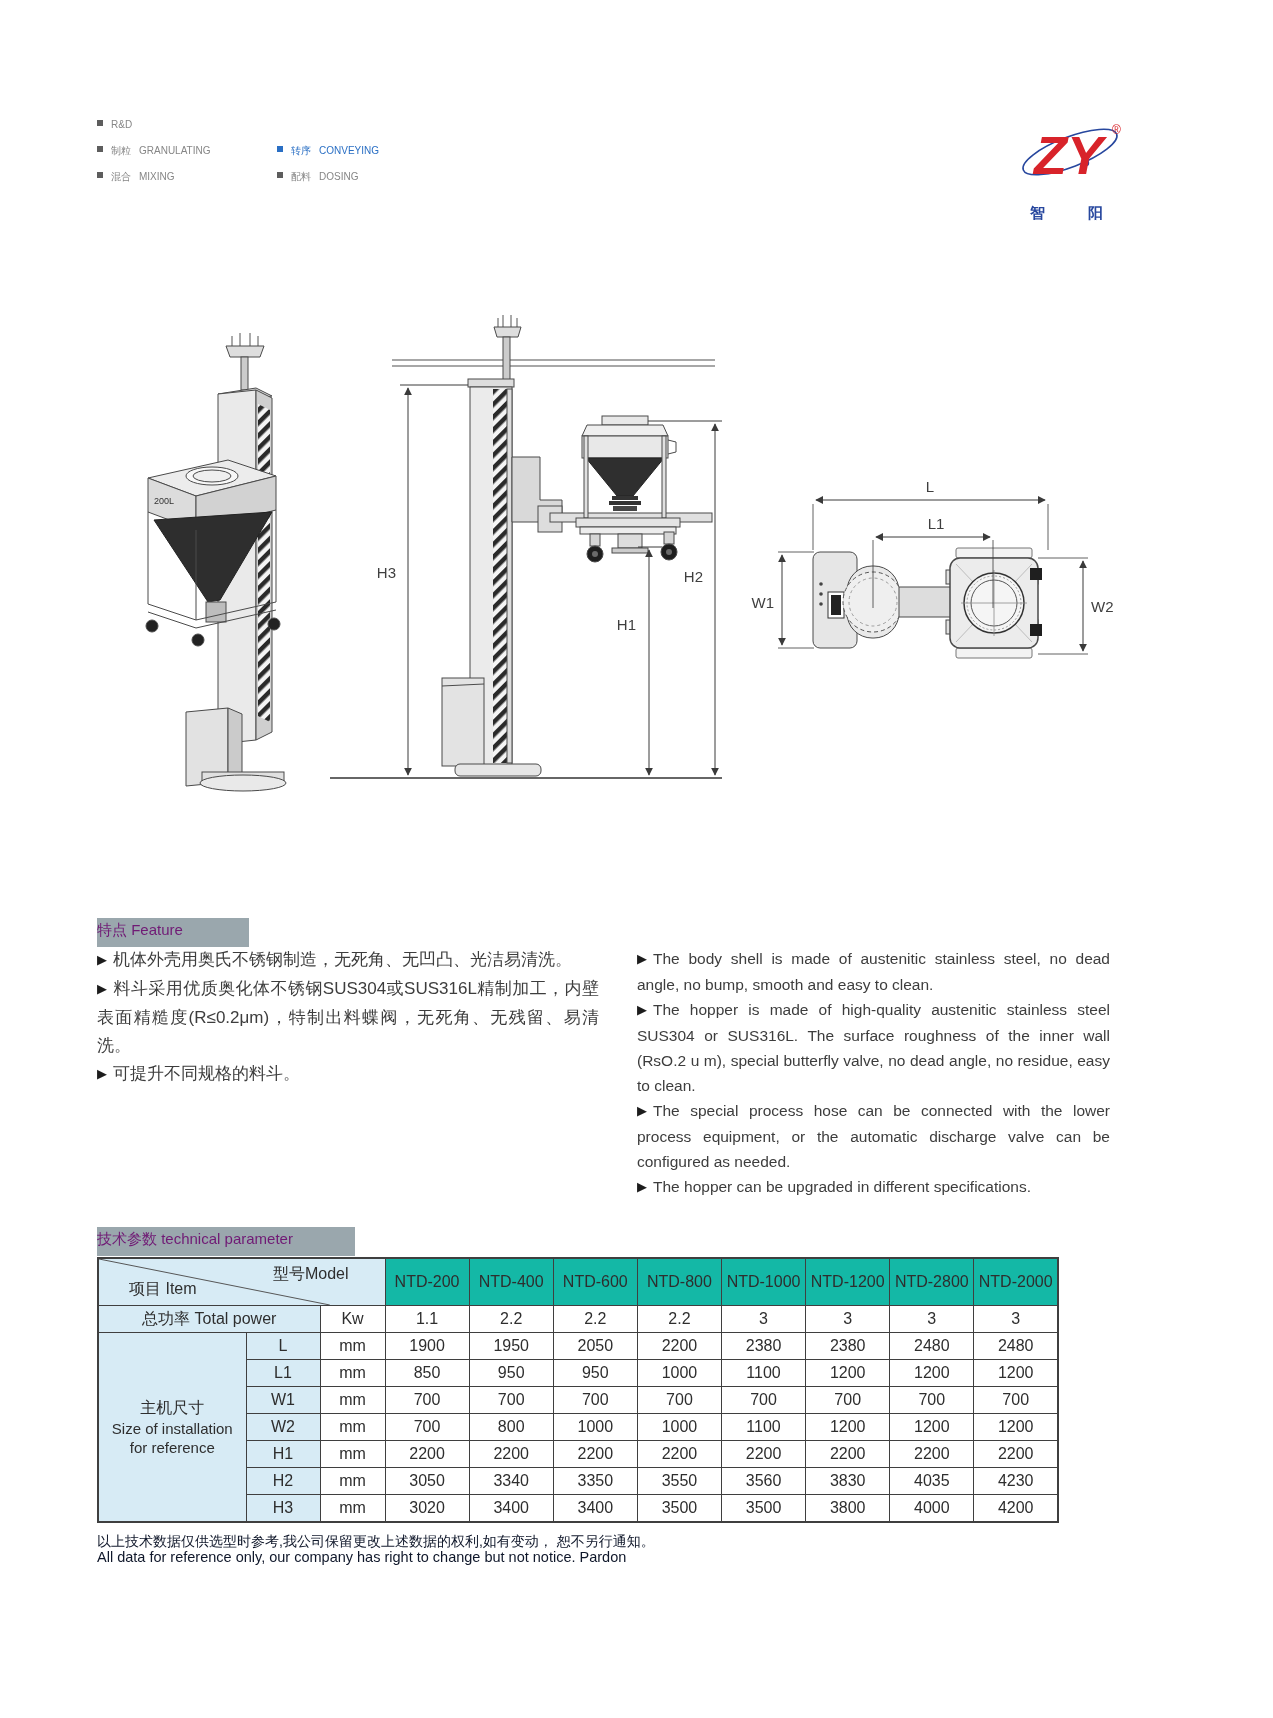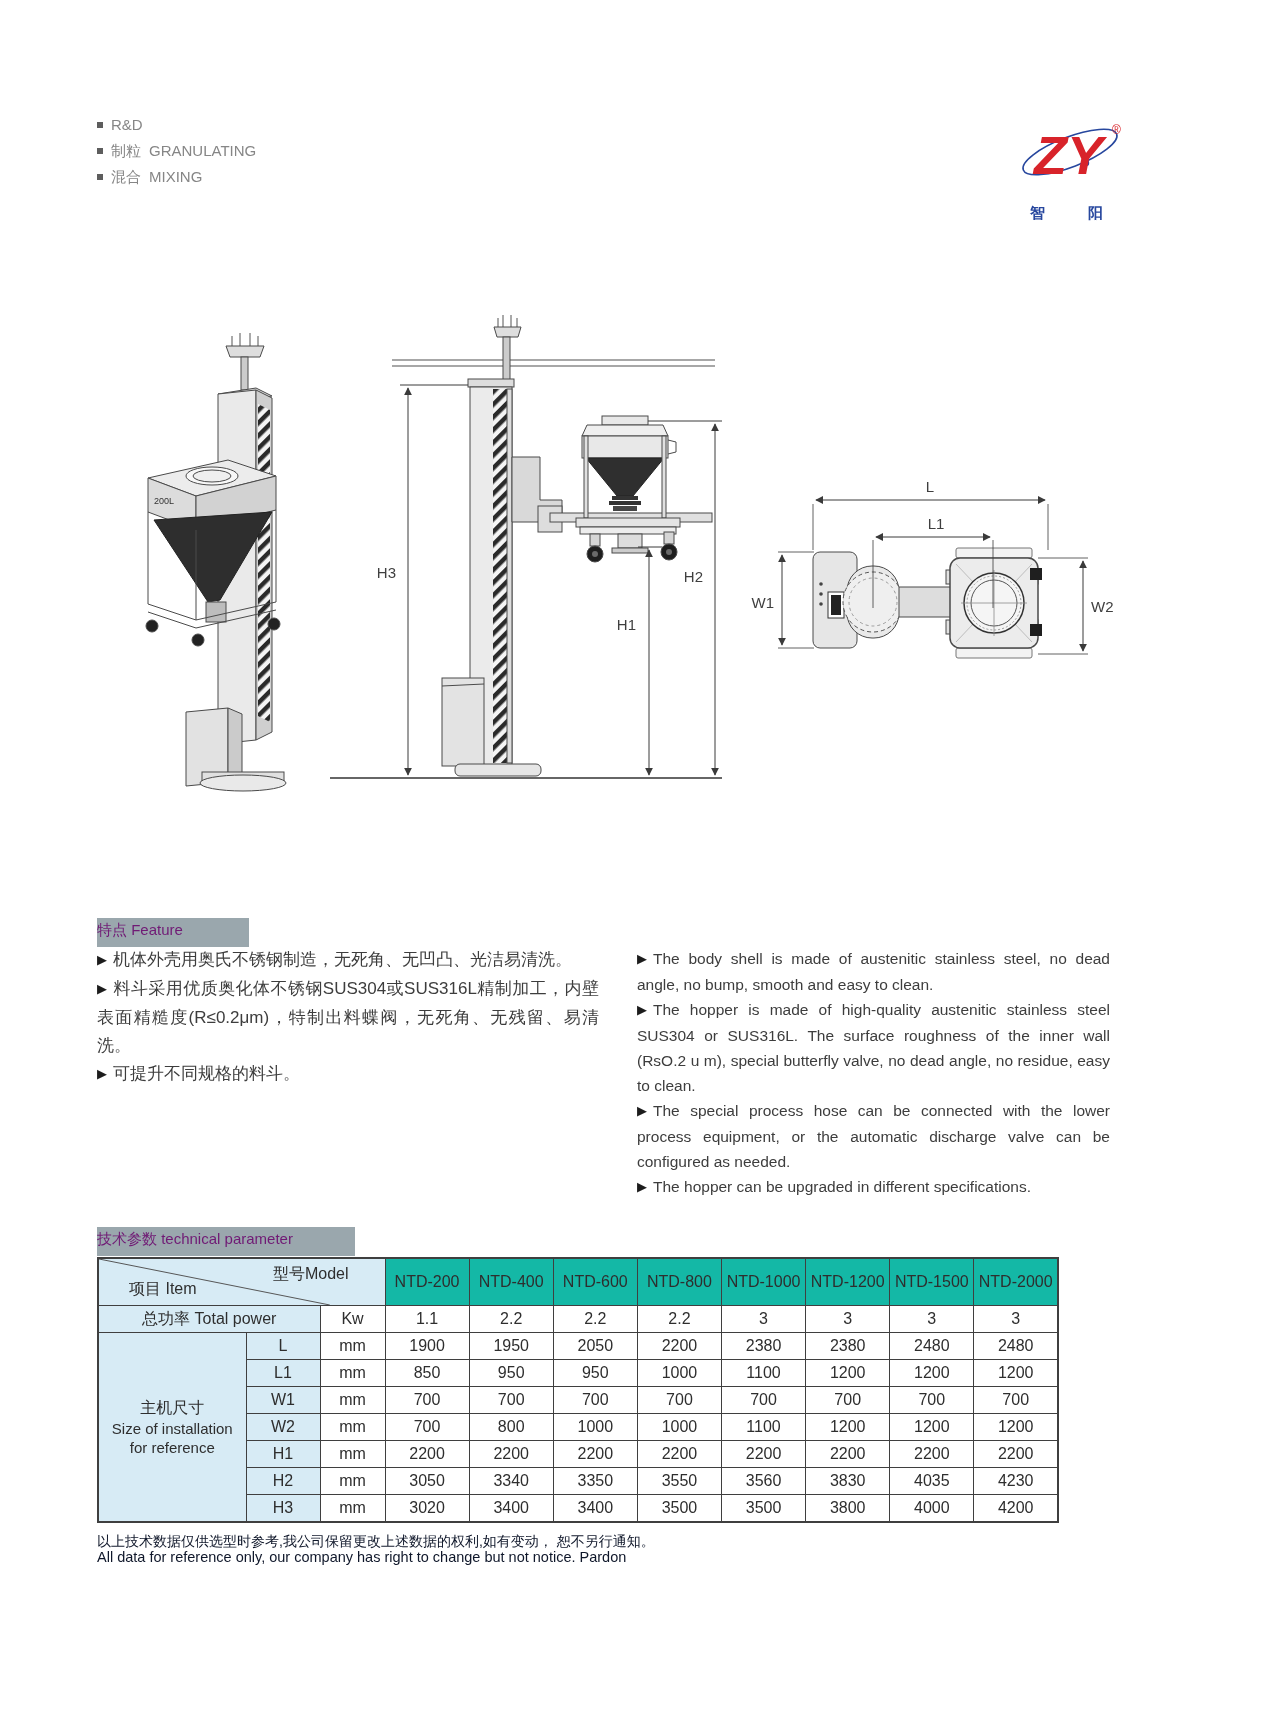--- a/index.html
+++ b/index.html
@@ -4,21 +4,21 @@
 <style>
   html,body{margin:0;padding:0;background:#ffffff;}
   body{font-family:"Liberation Sans","DejaVu Sans",sans-serif;}
   .page{position:relative;width:1273px;height:1718px;background:#fff;overflow:hidden;}
 
   
   .cat-col{position:absolute;top:112px;}
   .cat-col.c1{left:97px;width:180px;}
   .cat-col.c2{left:277px;width:196px;padding-top:26px;}
   .cat-col.c3{left:473px;width:170px;padding-top:26px;}
-  .cat-item{height:26px;line-height:26px;font-size:15px;color:#868686;white-space:nowrap;}
+  .cat-item{height:26px;line-height:26px;font-size:10px;color:#868686;white-space:nowrap;}
   .cat-item .sq{display:inline-block;width:6px;height:6px;background:#5d5d5d;margin-right:8px;vertical-align:2px;}
   .cat-item .zh{margin-right:8px;}
   .cat-item.active{color:#2a6fc4;}
   .cat-item.active .sq{background:#2a6fc4;}
 
   
   .logo{position:absolute;left:1020px;top:110px;width:110px;height:118px;}
 
   
   .drawings{position:absolute;left:90px;top:270px;width:1100px;height:530px;}
@@ -60,20 +60,24 @@
 </style>
 </head>
 <body>
 
 <div class="page">
 
   <div class="cat-col c1">
       <div class="cat-item"><span class="sq"></span><span class="en">R&amp;D</span></div>
       <div class="cat-item"><span class="sq"></span><span class="zh">制粒</span><span class="en">GRANULATING</span></div>
       <div class="cat-item"><span class="sq"></span><span class="zh">混合</span><span class="en">MIXING</span></div>
+    </div>
+  <div class="cat-col c2">
+      <div class="cat-item active"><span class="sq"></span><span class="zh">转序</span><span class="en">CONVEYING</span></div>
+      <div class="cat-item"><span class="sq"></span><span class="zh">配料</span><span class="en">DOSING</span></div>
     </div>
 
   <div class="logo">
     <svg viewBox="0 0 110 118" width="110" height="118">
       <ellipse cx="50" cy="42" rx="50" ry="15" fill="none" stroke="#27479e" stroke-width="1.6" transform="rotate(-21 50 42)"></ellipse>
       <circle cx="66" cy="53" r="3.2" fill="#27479e"></circle>
       <text x="14" y="64" font-size="54" font-weight="bold" font-style="italic" fill="#d8232a">ZY</text>
       <text x="92" y="24" font-size="12" fill="#d8232a">®</text>
       <text x="10" y="108" font-size="15" font-weight="bold" fill="#27479e">智</text>
       <text x="68" y="108" font-size="15" font-weight="bold" fill="#27479e">阳</text>
@@ -305,21 +309,21 @@
           </svg>
           <span class="item-lb">项目 Item</span>
           <span class="model-lb">型号Model</span>
         </td>
       <td class="gray">NTD-200</td>
           <td class="gray">NTD-400</td>
           <td class="gray">NTD-600</td>
           <td class="gray">NTD-800</td>
           <td class="gray">NTD-1000</td>
           <td class="gray">NTD-1200</td>
-          <td class="gray">NTD-1500</td>
+          <td class="gray">NTD-2800</td>
           <td class="gray">NTD-2000</td>
         </tr>
       <tr id="power-row">
         <td class="blue" colspan="2">总功率 Total power</td>
         <td>Kw</td>
       <td>1.1</td>
           <td>2.2</td>
           <td>2.2</td>
           <td>2.2</td>
           <td>3</td>

